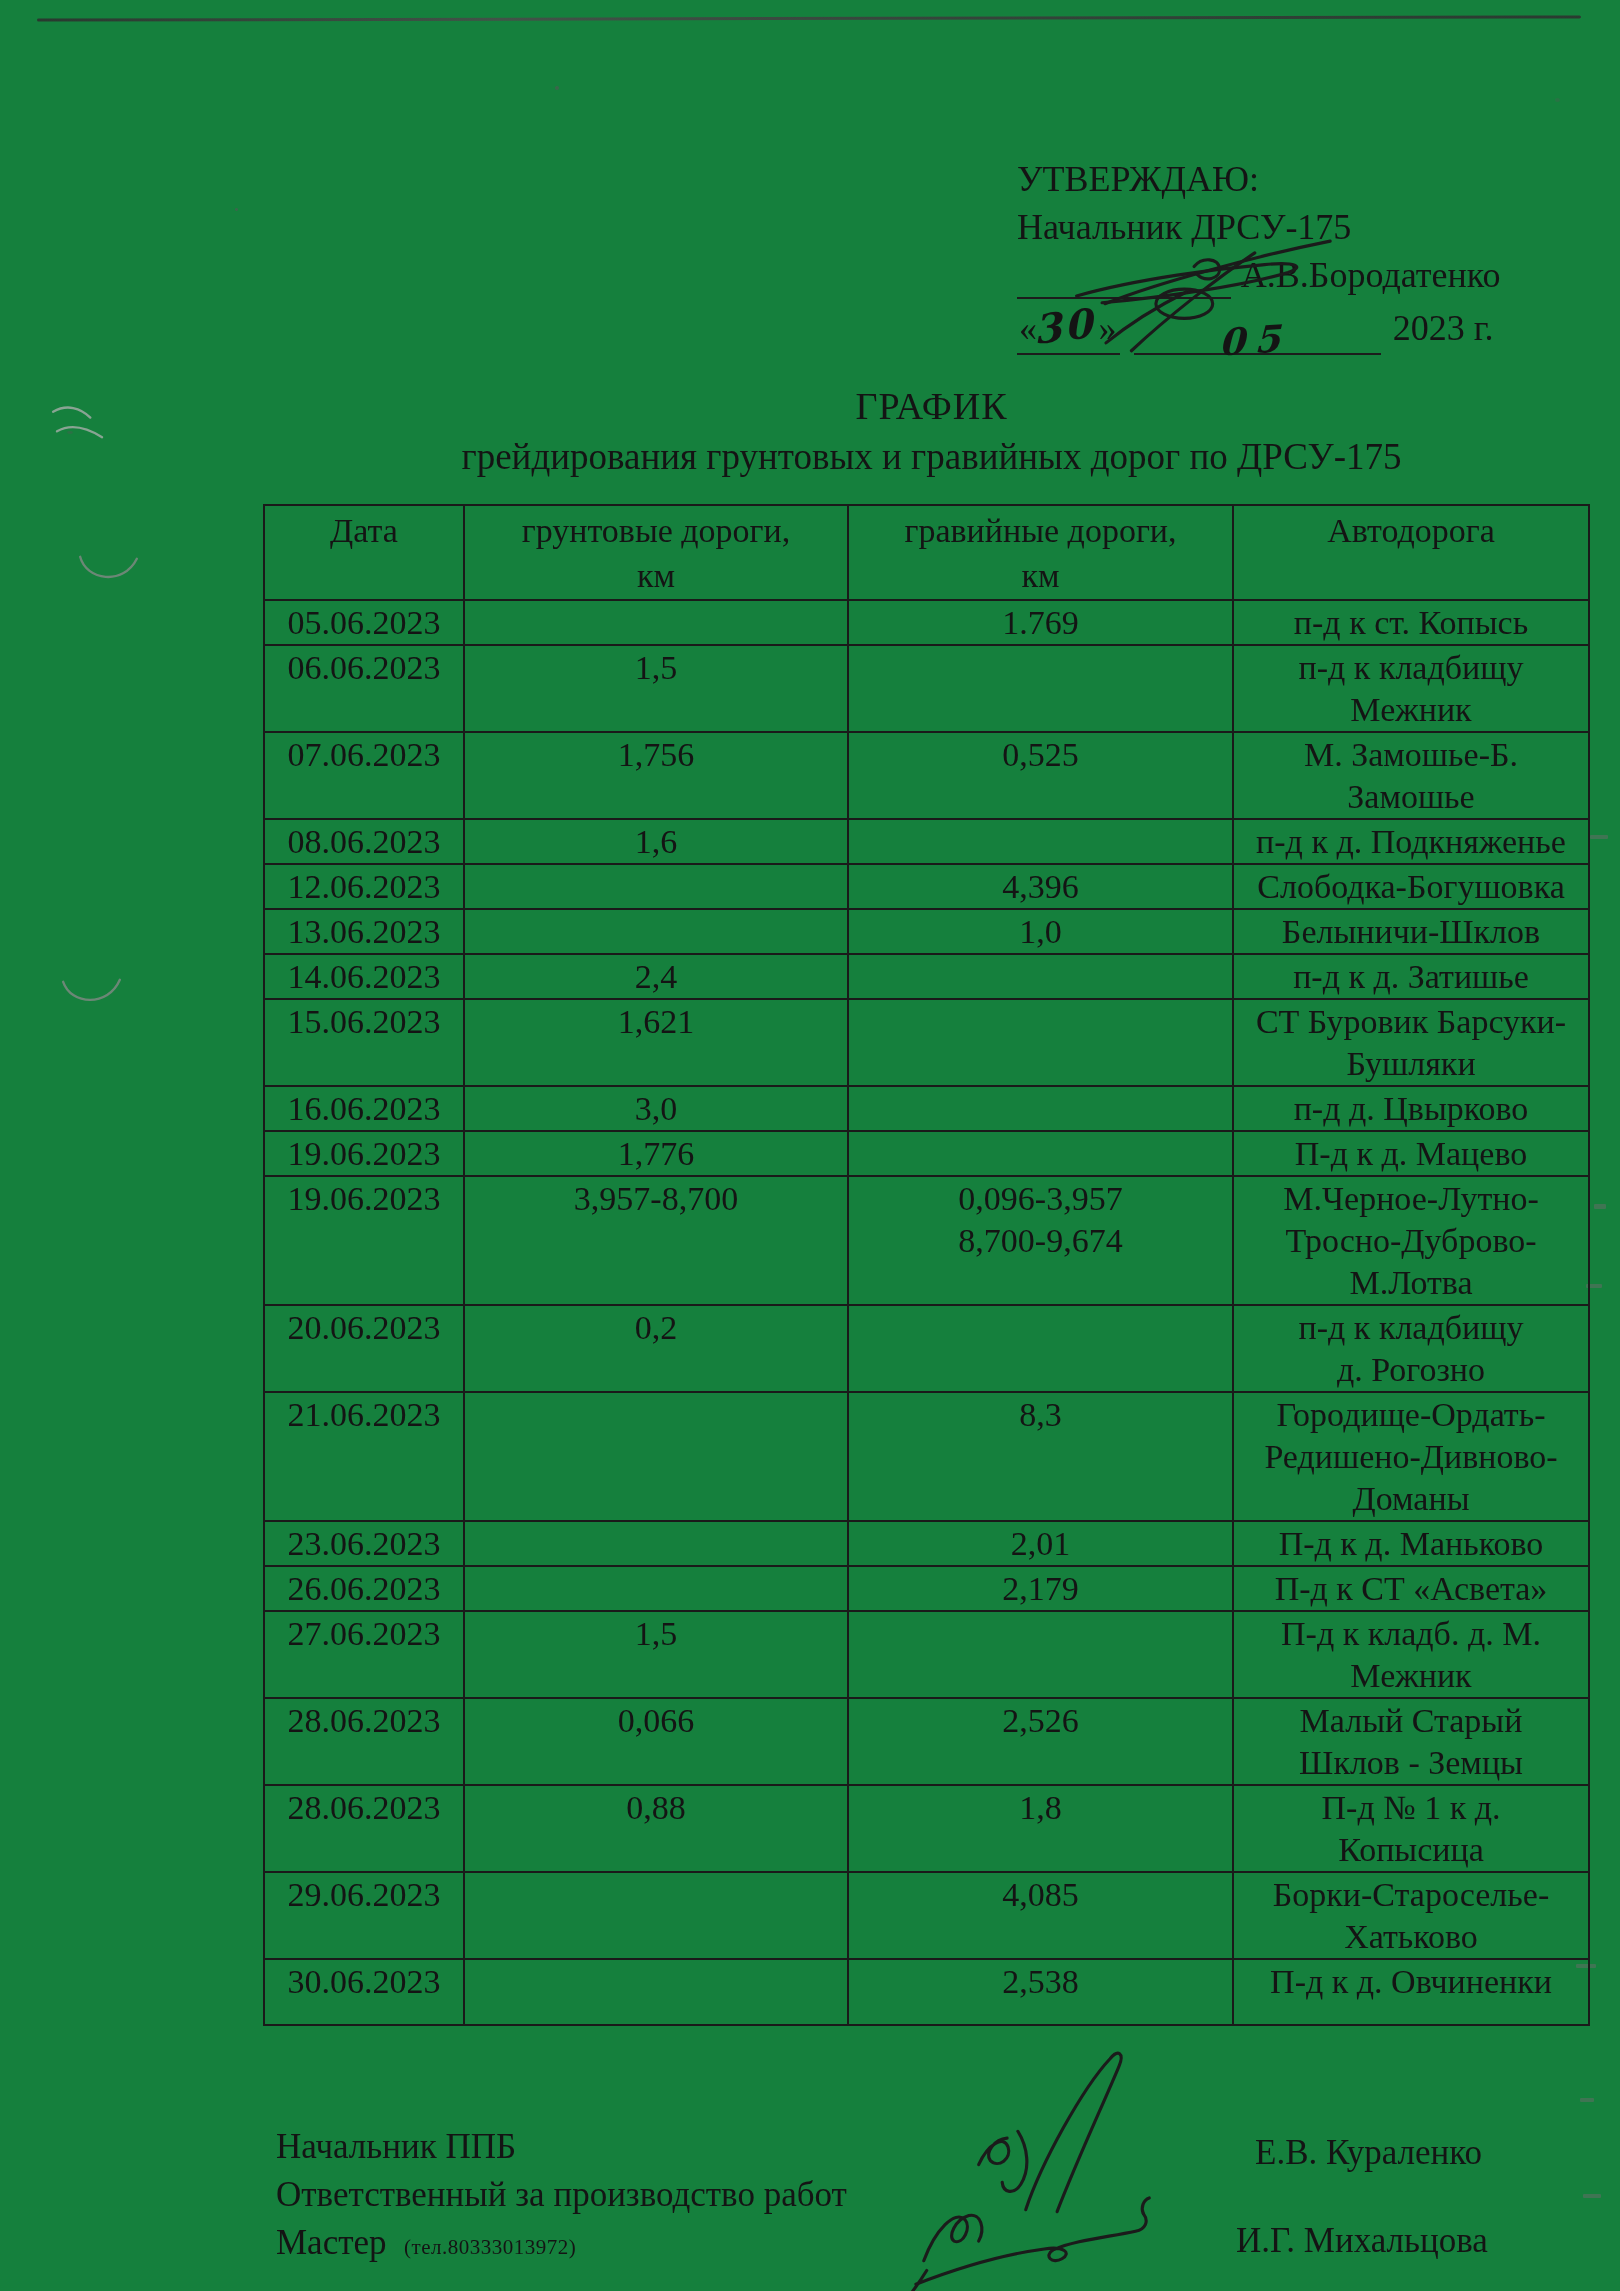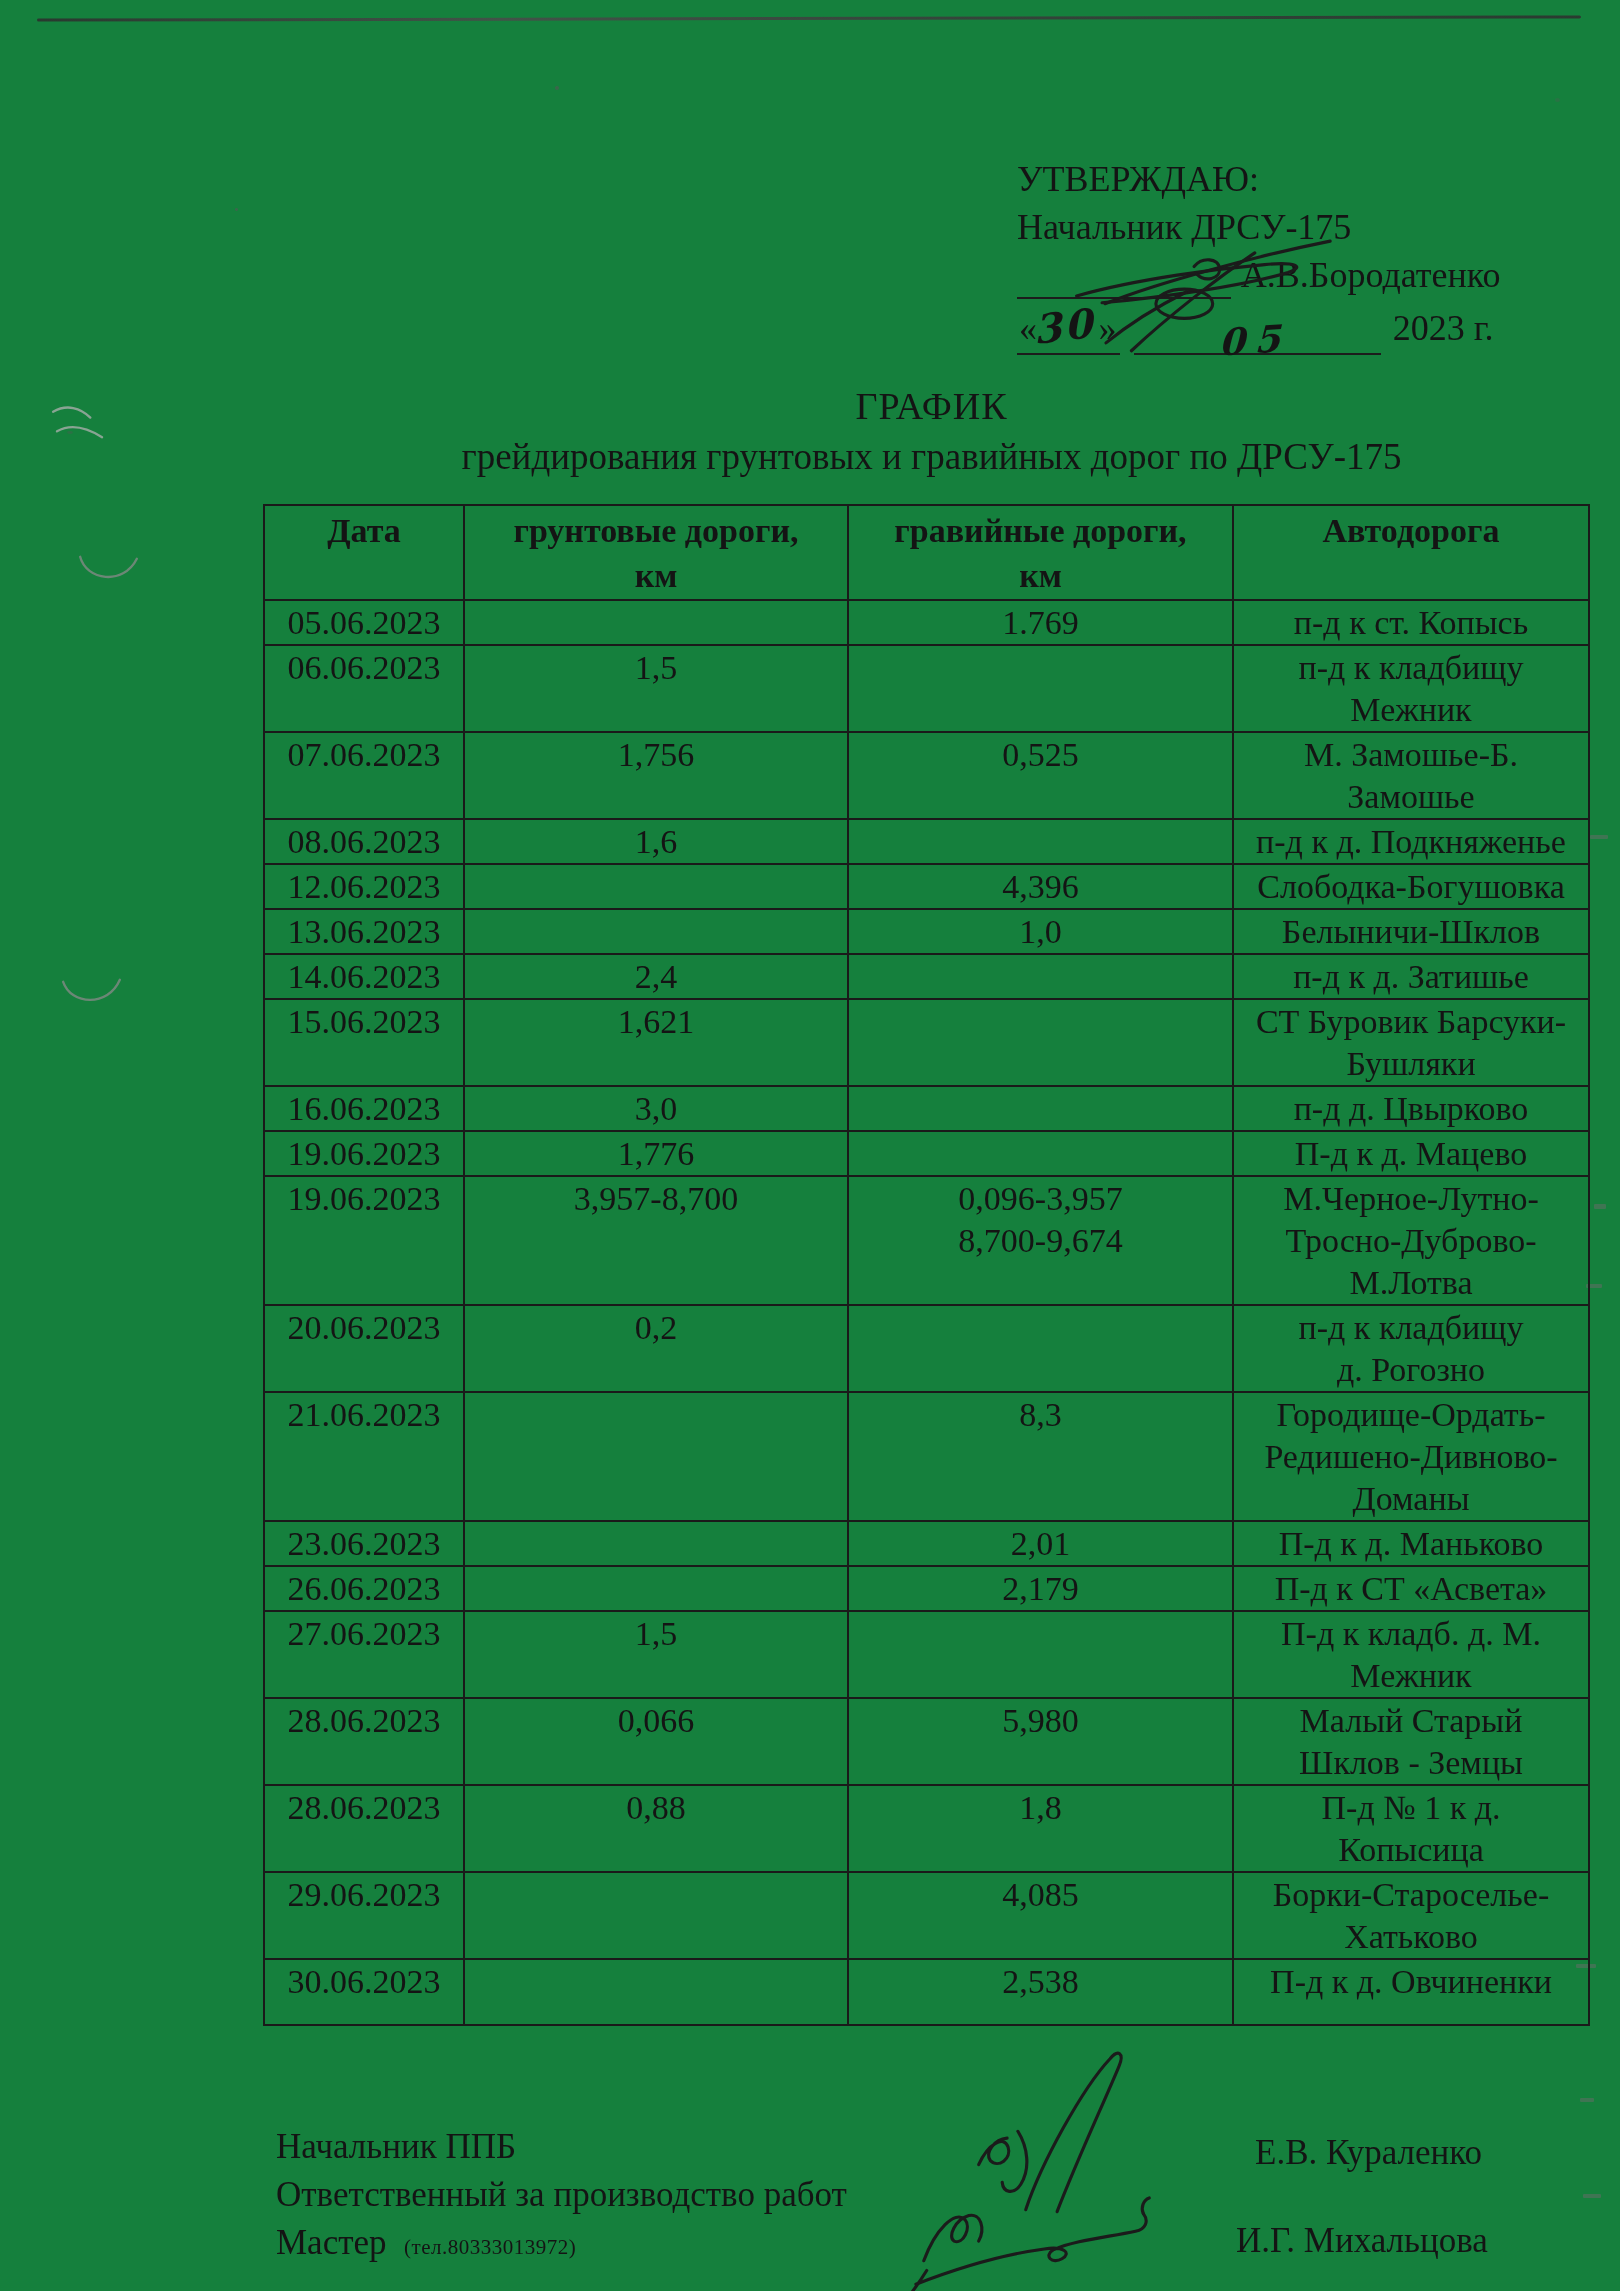--- a/index.html
+++ b/index.html
@@ -61,21 +61,21 @@
     font-size:34px;
     border:2.9px solid #1a1a1a;
   }
   .schedule th, .schedule td {
     border:2px solid #1a1a1a;
     text-align:center;
     vertical-align:top;
     overflow:hidden;
   }
   .schedule thead th {
-    font-weight:bold; line-height:45px; padding:2px 0 1px 0;
+    font-weight:normal; line-height:45px; padding:2px 0 1px 0;
     border-bottom-width:2.9px;
   }
   .schedule tbody td {
     line-height:42px; white-space:pre-line; padding:1px 2px 0 2px;
     border-top-width:2.9px;
   }
   .schedule tbody tr:last-child td { padding-bottom:21px; }
   
   .footer-left {
     position:absolute; left:276px; top:2123px;
@@ -272,21 +272,21 @@
         <tr>
           <td>27.06.2023</td>
           <td>1,5</td>
           <td></td>
           <td>П-д к кладб. д. М.
 Межник</td>
         </tr>
         <tr>
           <td>28.06.2023</td>
           <td>0,066</td>
-          <td>5,980</td>
+          <td>2,526</td>
           <td>Малый Старый
 Шклов - Земцы</td>
         </tr>
         <tr>
           <td>28.06.2023</td>
           <td>0,88</td>
           <td>1,8</td>
           <td>П-д № 1 к д.
 Копысица</td>
         </tr>

